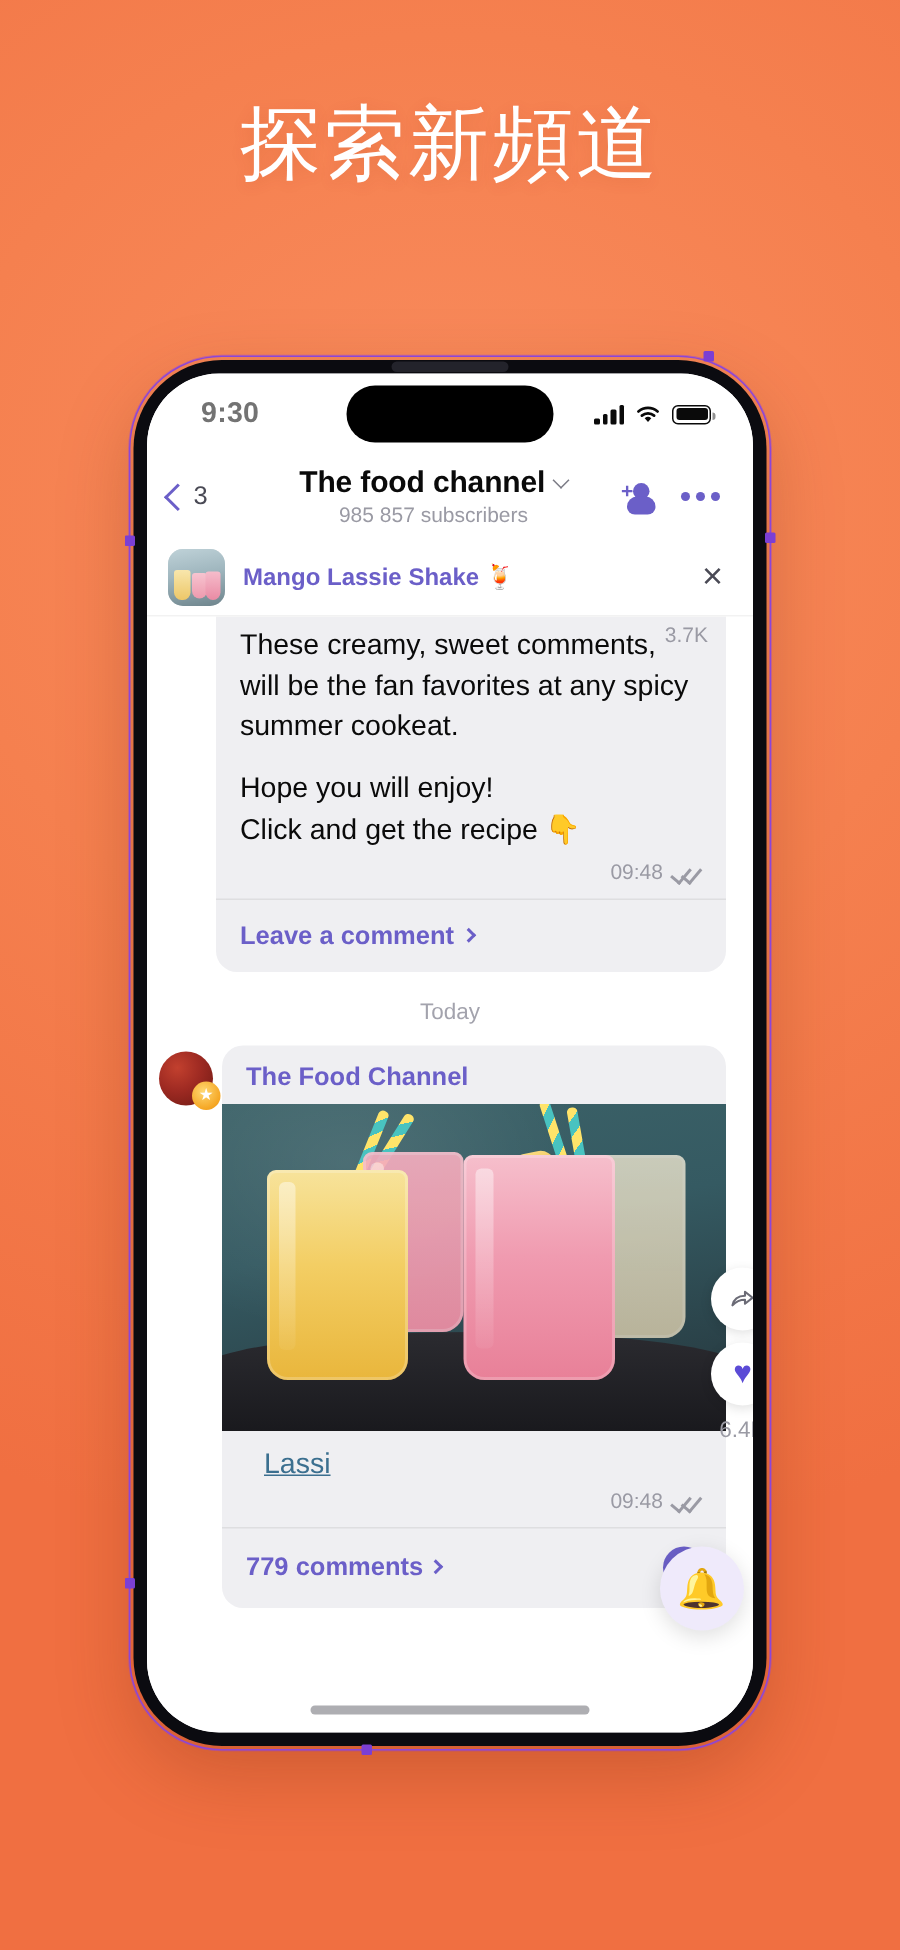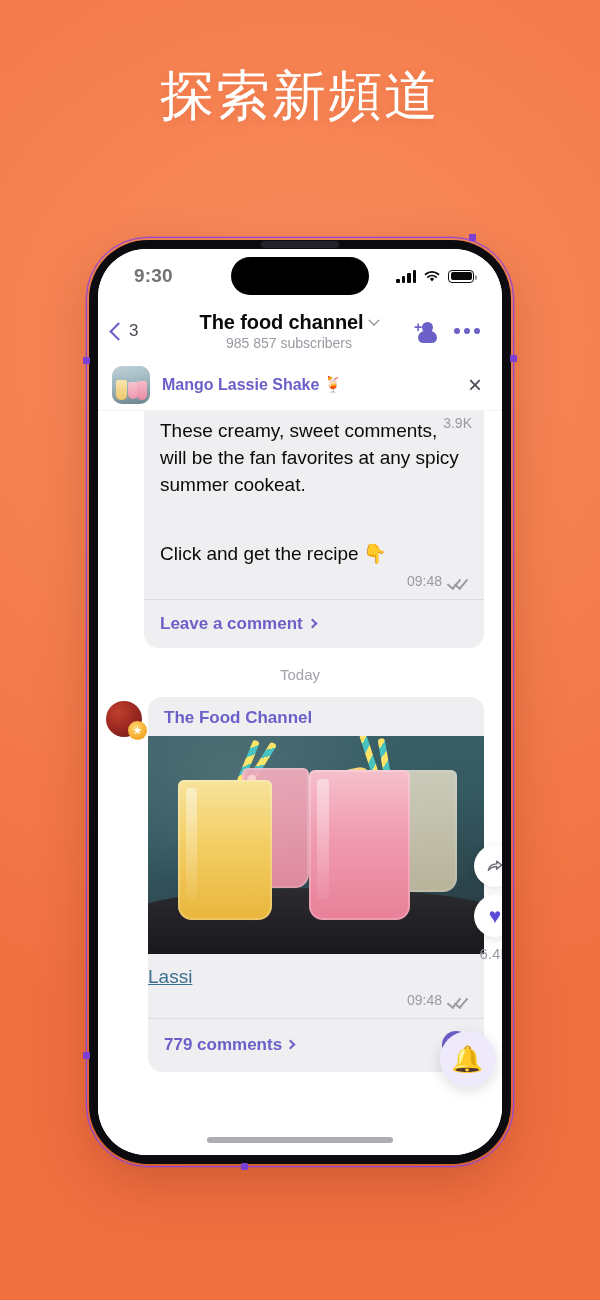--- a/index.html
+++ b/index.html
@@ -394,21 +394,21 @@
   .berries {
     position: absolute;
     left: 50%; bottom: 146px;
     width: 26%; height: 18px;
     border-radius: 10px;
     background: radial-gradient(circle at 20% 50%, #D44A6A 0 7px, transparent 7px),
                 radial-gradient(circle at 50% 40%, #C2395C 0 8px, transparent 8px),
                 radial-gradient(circle at 80% 55%, #D4506E 0 7px, transparent 7px);
   }
 
-  .link-preview { padding: 12px 16px 2px 0; }
+  .link-preview { padding: 12px 16px 2px 28px; }
   .link-title {
     font-size: 19px;
     color: #3b6f8f;
     text-decoration: underline;
     display: inline-block;
   }
   .link-url { font-size: 15px; color: #9A9AA4; margin-top: 3px; }
 
   .side-actions {
     position: absolute;
@@ -550,28 +550,28 @@
           <div style="position:absolute;left:4px;bottom:4px;width:11px;height:20px;border-radius:2px 2px 5px 5px;background:linear-gradient(180deg,#F8E6AC,#EDC768);"></div>
           <div style="position:absolute;left:16px;bottom:5px;width:10px;height:17px;border-radius:2px 2px 5px 5px;background:linear-gradient(180deg,#F7C4D0,#EE9AAE);"></div>
           <div style="position:absolute;right:3px;bottom:4px;width:10px;height:19px;border-radius:2px 2px 5px 5px;background:linear-gradient(180deg,#F6BCCB,#E98BA4);"></div>
         </div>
         <div class="pinned-text">
           <div class="pinned-title">Mango Lassie Shake 🍹</div>
         </div>
         <div class="pin-close">×</div>
       </div>
 
-      <div class="reaction-badge" style="top:56px;">3.9K</div>
+      <div class="reaction-badge" style="top:56px;">3.7K</div>
 
       <div style="height:52px;"></div>
       <div class="msg-bubble clipped-top">
         <div class="bubble-text">
           <p>These creamy, sweet comments, will be the fan favorites at any spicy summer cookeat.</p>
           <p>
-            <br>
+            <span>Hope you will enjoy!</span><br>
             <span>Click and get the recipe 👇</span>
           </p>
         </div>
         <div class="bubble-meta">
           <span>09:48</span>
           <span class="checks"></span>
         </div>
         <div class="bubble-divider"></div>
         <div class="bubble-action">
           <span>Leave a comment</span>

